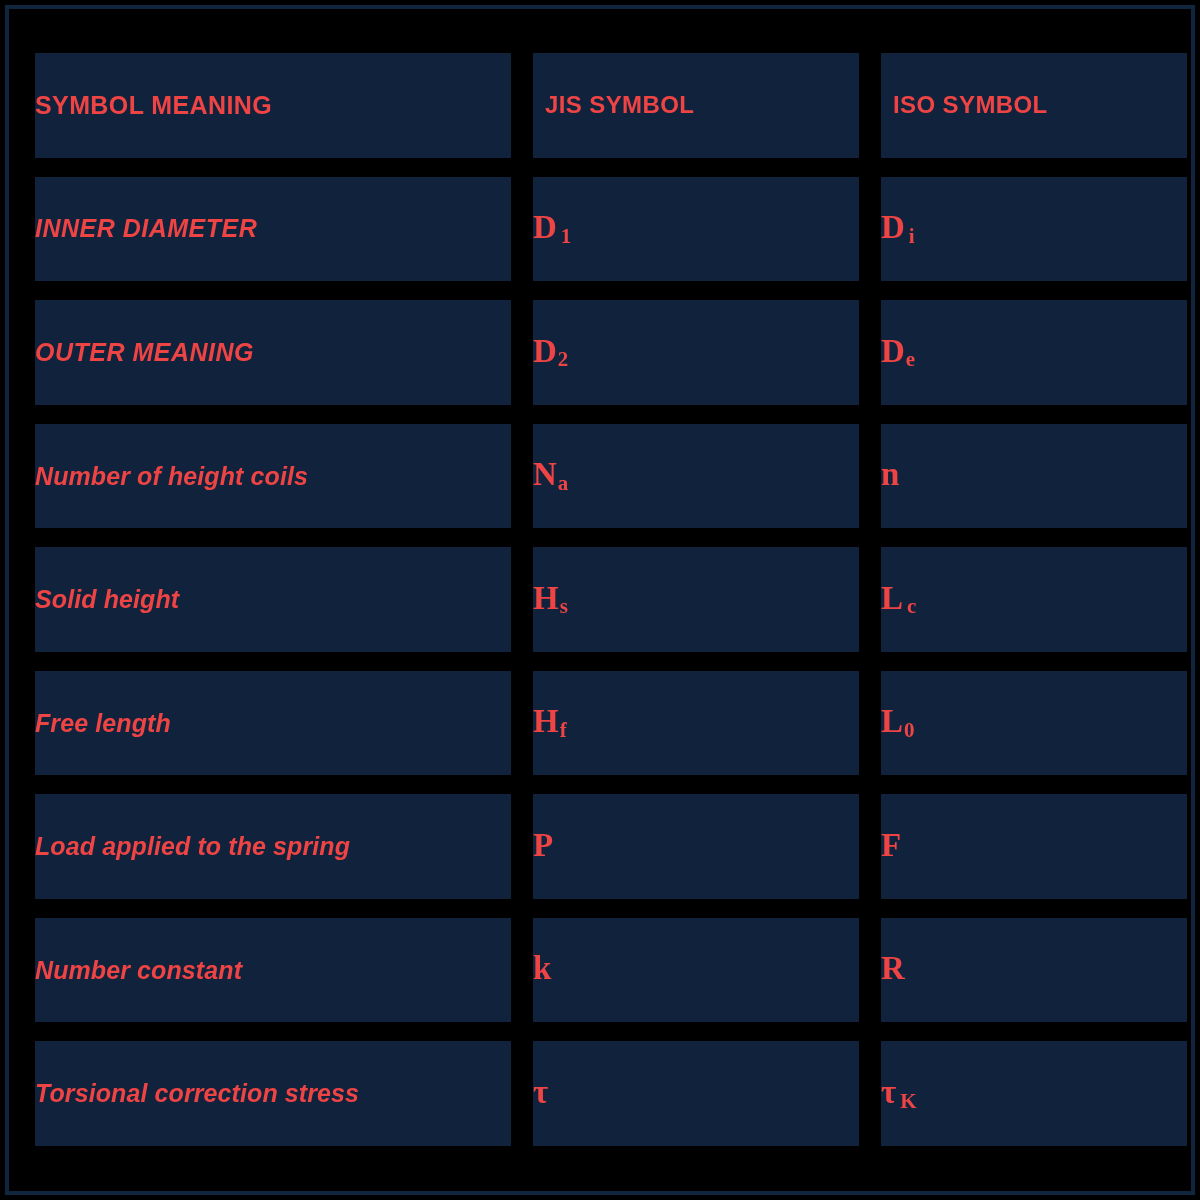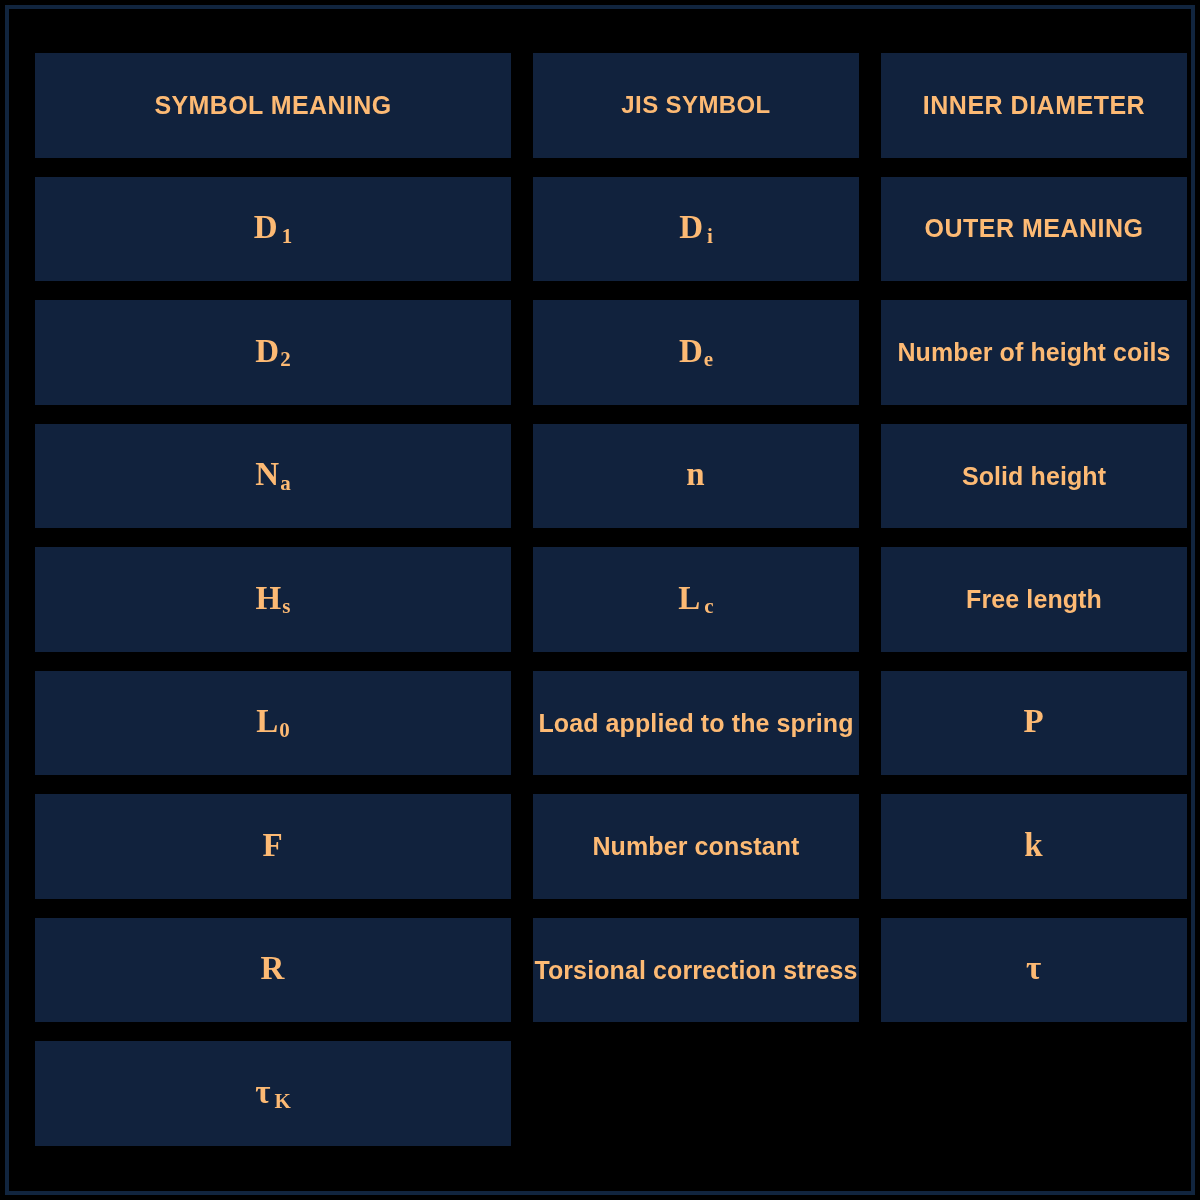--- a/index.html
+++ b/index.html
@@ -46,46 +46,48 @@
     grid-template-rows: repeat(9, 1fr);
     column-gap: 22px;
     row-gap: 19px;
     box-sizing: border-box;
   }
 
   .cell {
     background: #11223d;
     display: flex;
     align-items: center;
-    justify-content: center;
-    color: #fdba74;
+    justify-content: flex-start;
+    color: #ef4444;
     box-sizing: border-box;
     overflow: hidden;
   }
 
   
   .cell.c2 { }
   .cell.c3 { }
 
   .header .txt {
     font-size: 25px;
     font-weight: bold;
     letter-spacing: 0.4px;
   }
   .header.c2 .txt,
   .header.c3 .txt {
     font-size: 24px;
+    margin-left: 12px;
   }
 
   .meaning .txt {
     font-size: 25px;
     font-weight: bold;
     letter-spacing: 0.1px;
     text-align: center;
     line-height: 1.15;
+    font-style: italic;
   }
   .meaning.caps .txt {
     letter-spacing: 0.5px;
   }
 
   .sym {
     font-size: 33px;
     font-weight: bold;
     line-height: 1;
     white-space: nowrap;
@@ -109,20 +111,23 @@
   <div class="frame"></div>
 
   <div class="table">
 
     <div class="cell header c1">
       <span class="txt">SYMBOL MEANING</span>
     </div>
     <div class="cell header c2">
       <span class="txt">JIS SYMBOL</span>
     </div>
+    <div class="cell header c3">
+      <span class="txt">ISO SYMBOL</span>
+    </div>
 
     <div class="cell meaning caps c1">
       <span class="txt">INNER DIAMETER</span>
     </div>
     <div class="cell c2">
       <span class="sym"><span class="base">D</span><span class="sub spaced">1</span></span>
     </div>
     <div class="cell c3">
       <span class="sym"><span class="base">D</span><span class="sub spaced">i</span></span>
     </div>
@@ -153,20 +158,23 @@
     <div class="cell c2">
       <span class="sym"><span class="base">H</span><span class="sub">s</span></span>
     </div>
     <div class="cell c3">
       <span class="sym"><span class="base">L</span><span class="sub spaced">c</span></span>
     </div>
 
     <div class="cell meaning c1">
       <span class="txt">Free length</span>
     </div>
+    <div class="cell c2">
+      <span class="sym"><span class="base">H</span><span class="sub">f</span></span>
+    </div>
     <div class="cell c3">
       <span class="sym"><span class="base">L</span><span class="sub">0</span></span>
     </div>
 
     <div class="cell meaning c1">
       <span class="txt">Load applied to the spring</span>
     </div>
     <div class="cell c2">
       <span class="sym"><span class="base">P</span><span class="sub"></span></span>
     </div>

